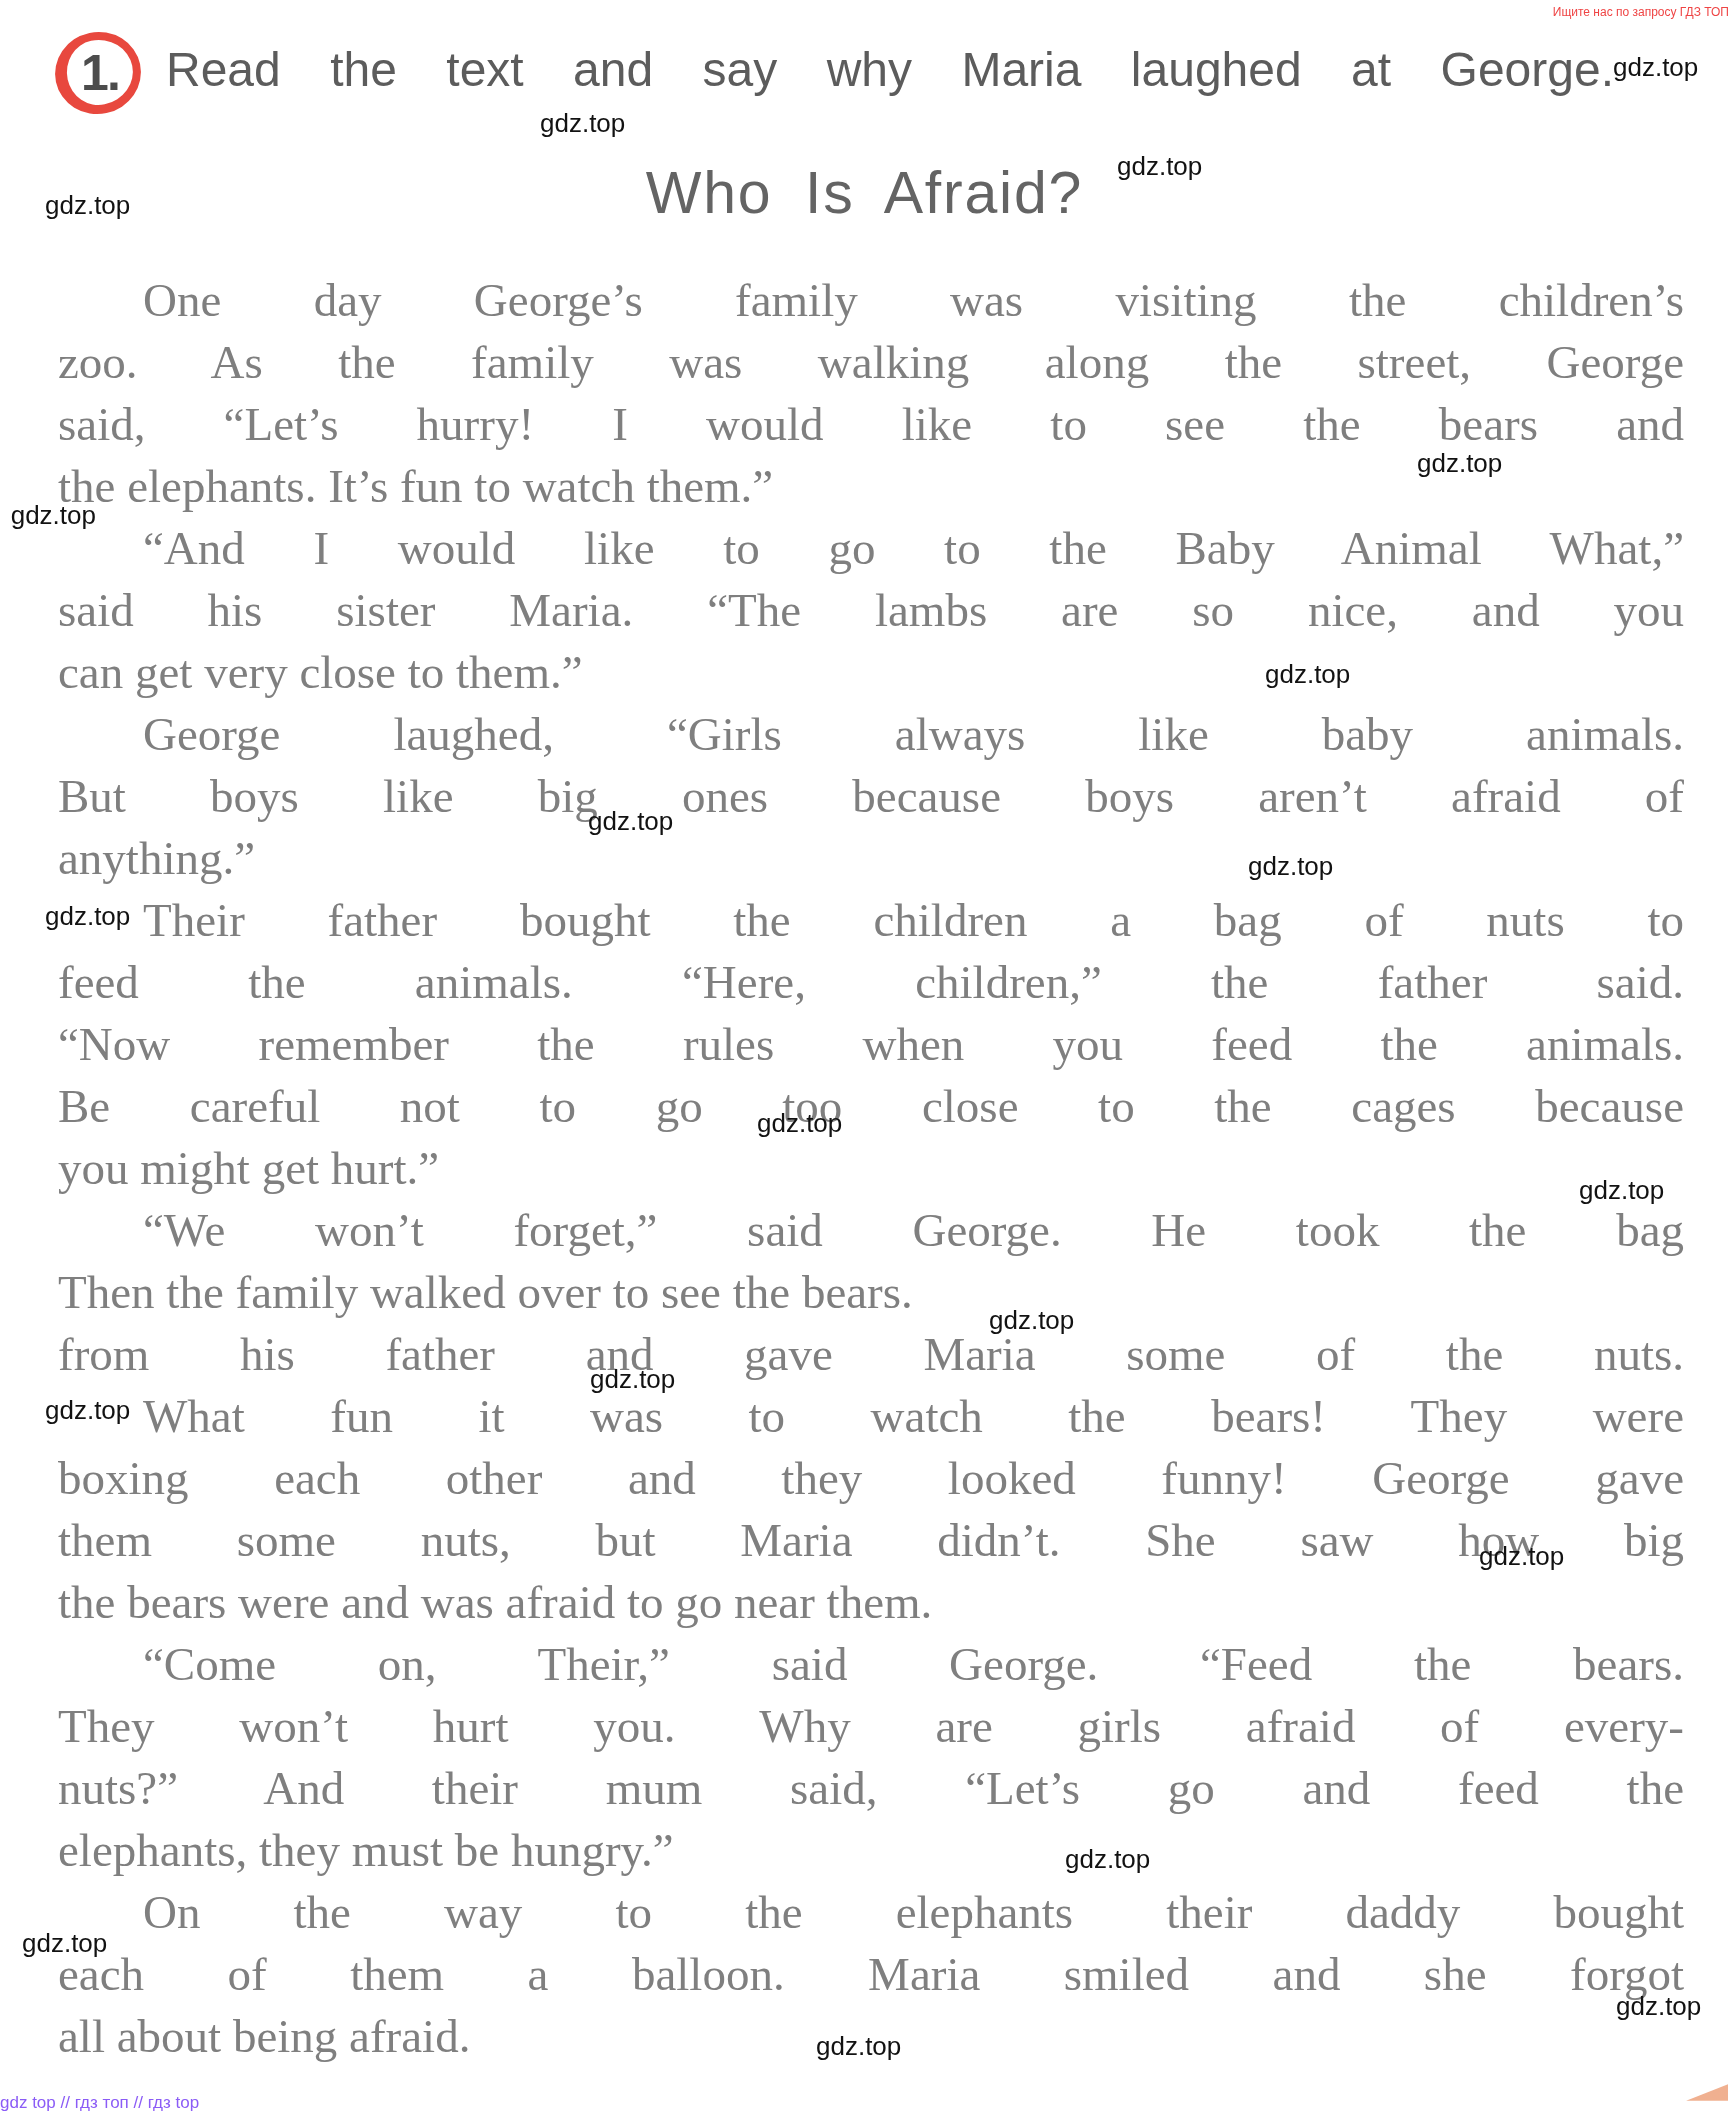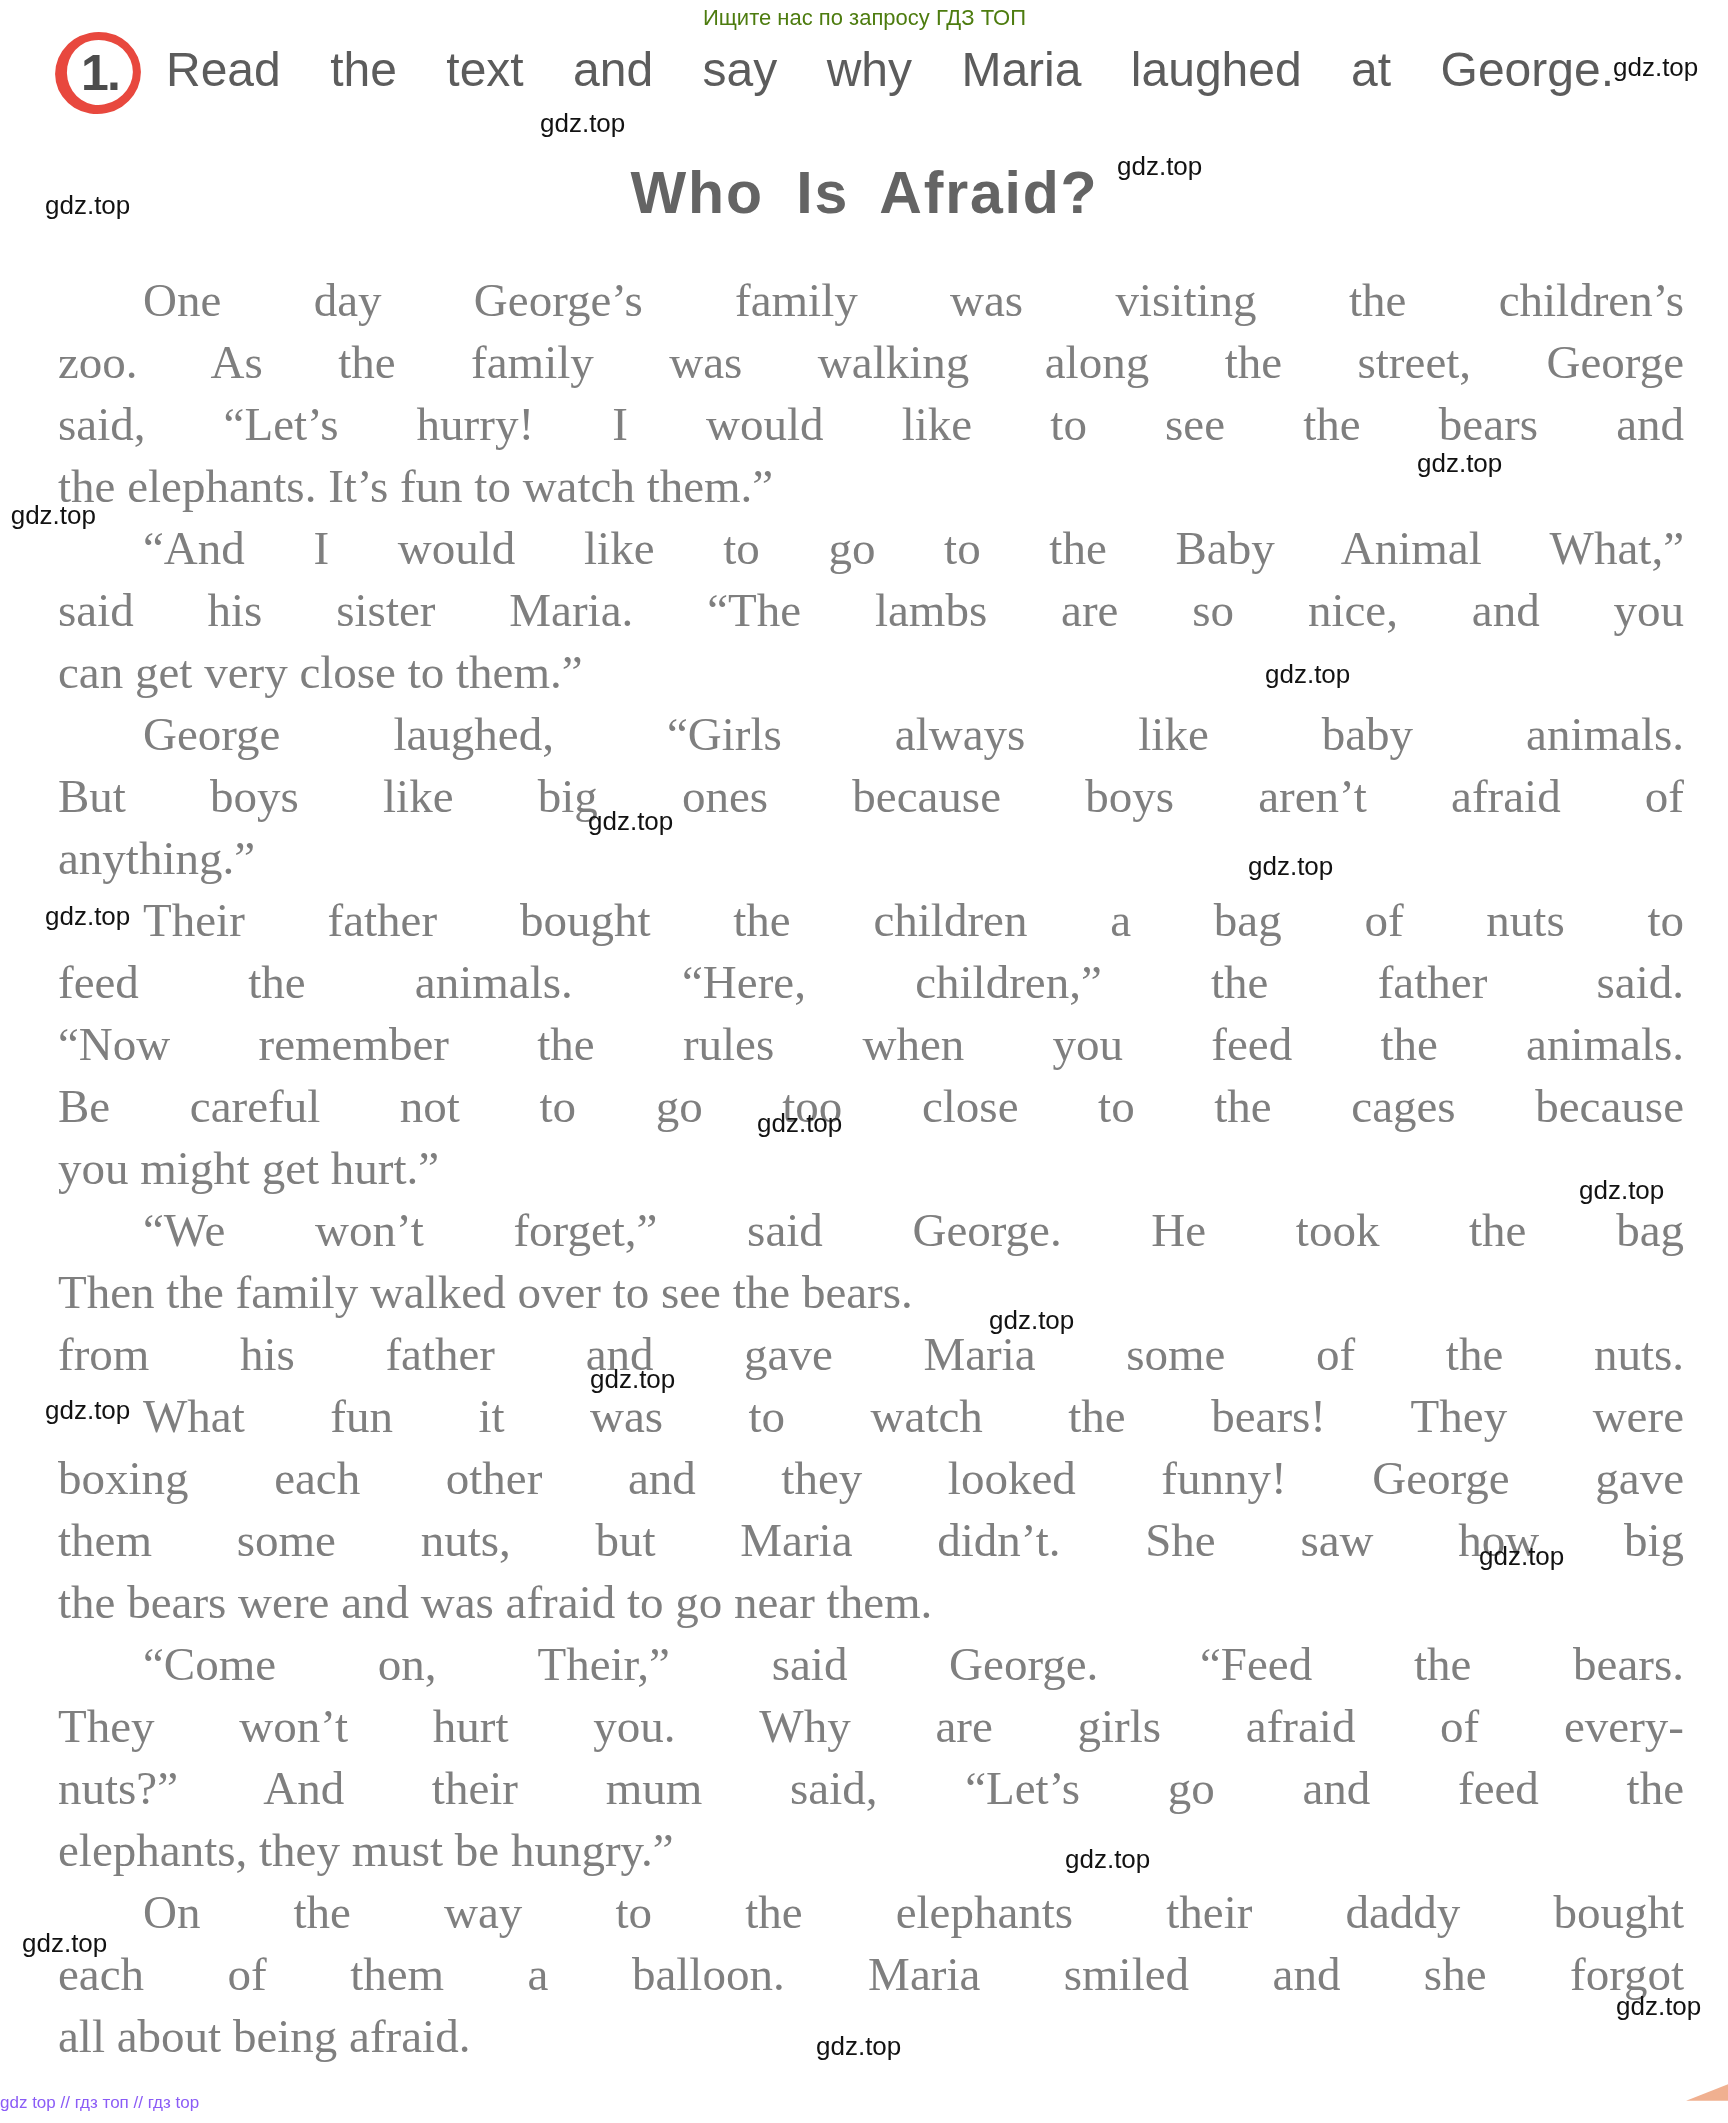--- a/index.html
+++ b/index.html
@@ -8,24 +8,24 @@
     width: 1729px;
     height: 2124px;
     background: #ffffff;
     overflow: hidden;
     font-family: "Liberation Serif", "DejaVu Serif", serif;
   }
   .promo {
     position: absolute;
     top: 4.5px; left: 0;
     width: 100%;
-    text-align: center;
-    font-family: "Liberation Sans", sans-serif;
-    font-size: 22px;
-    color: #4d7c0f;
+    text-align: right;
+    font-family: "Liberation Sans", sans-serif;
+    font-size: 12px;
+    color: #ef4444;
   }
   .num-ring {
     position: absolute;
     left: 55px; top: 32px;
     width: 86px; height: 82px;
     box-sizing: border-box;
     border: 8px solid #e8483e;
     border-left-width: 12.5px;
     border-bottom-width: 9.8px;
     border-radius: 50%;
@@ -53,21 +53,21 @@
     text-align: justify;
     text-align-last: justify;
     margin-left: 6px;
   }
   .title {
     position: absolute;
     top: 159px; left: 0;
     width: 100%;
     text-align: center;
     font-family: "Liberation Sans", sans-serif;
-    font-weight: bold;
+    font-weight: normal;
     font-size: 59px;
     letter-spacing: 1.8px;
     word-spacing: 14.3px;
     color: #646464;
   }
   .story {
     position: absolute;
     left: 58px; top: 269px;
     width: 1626px;
     font-size: 47px;

